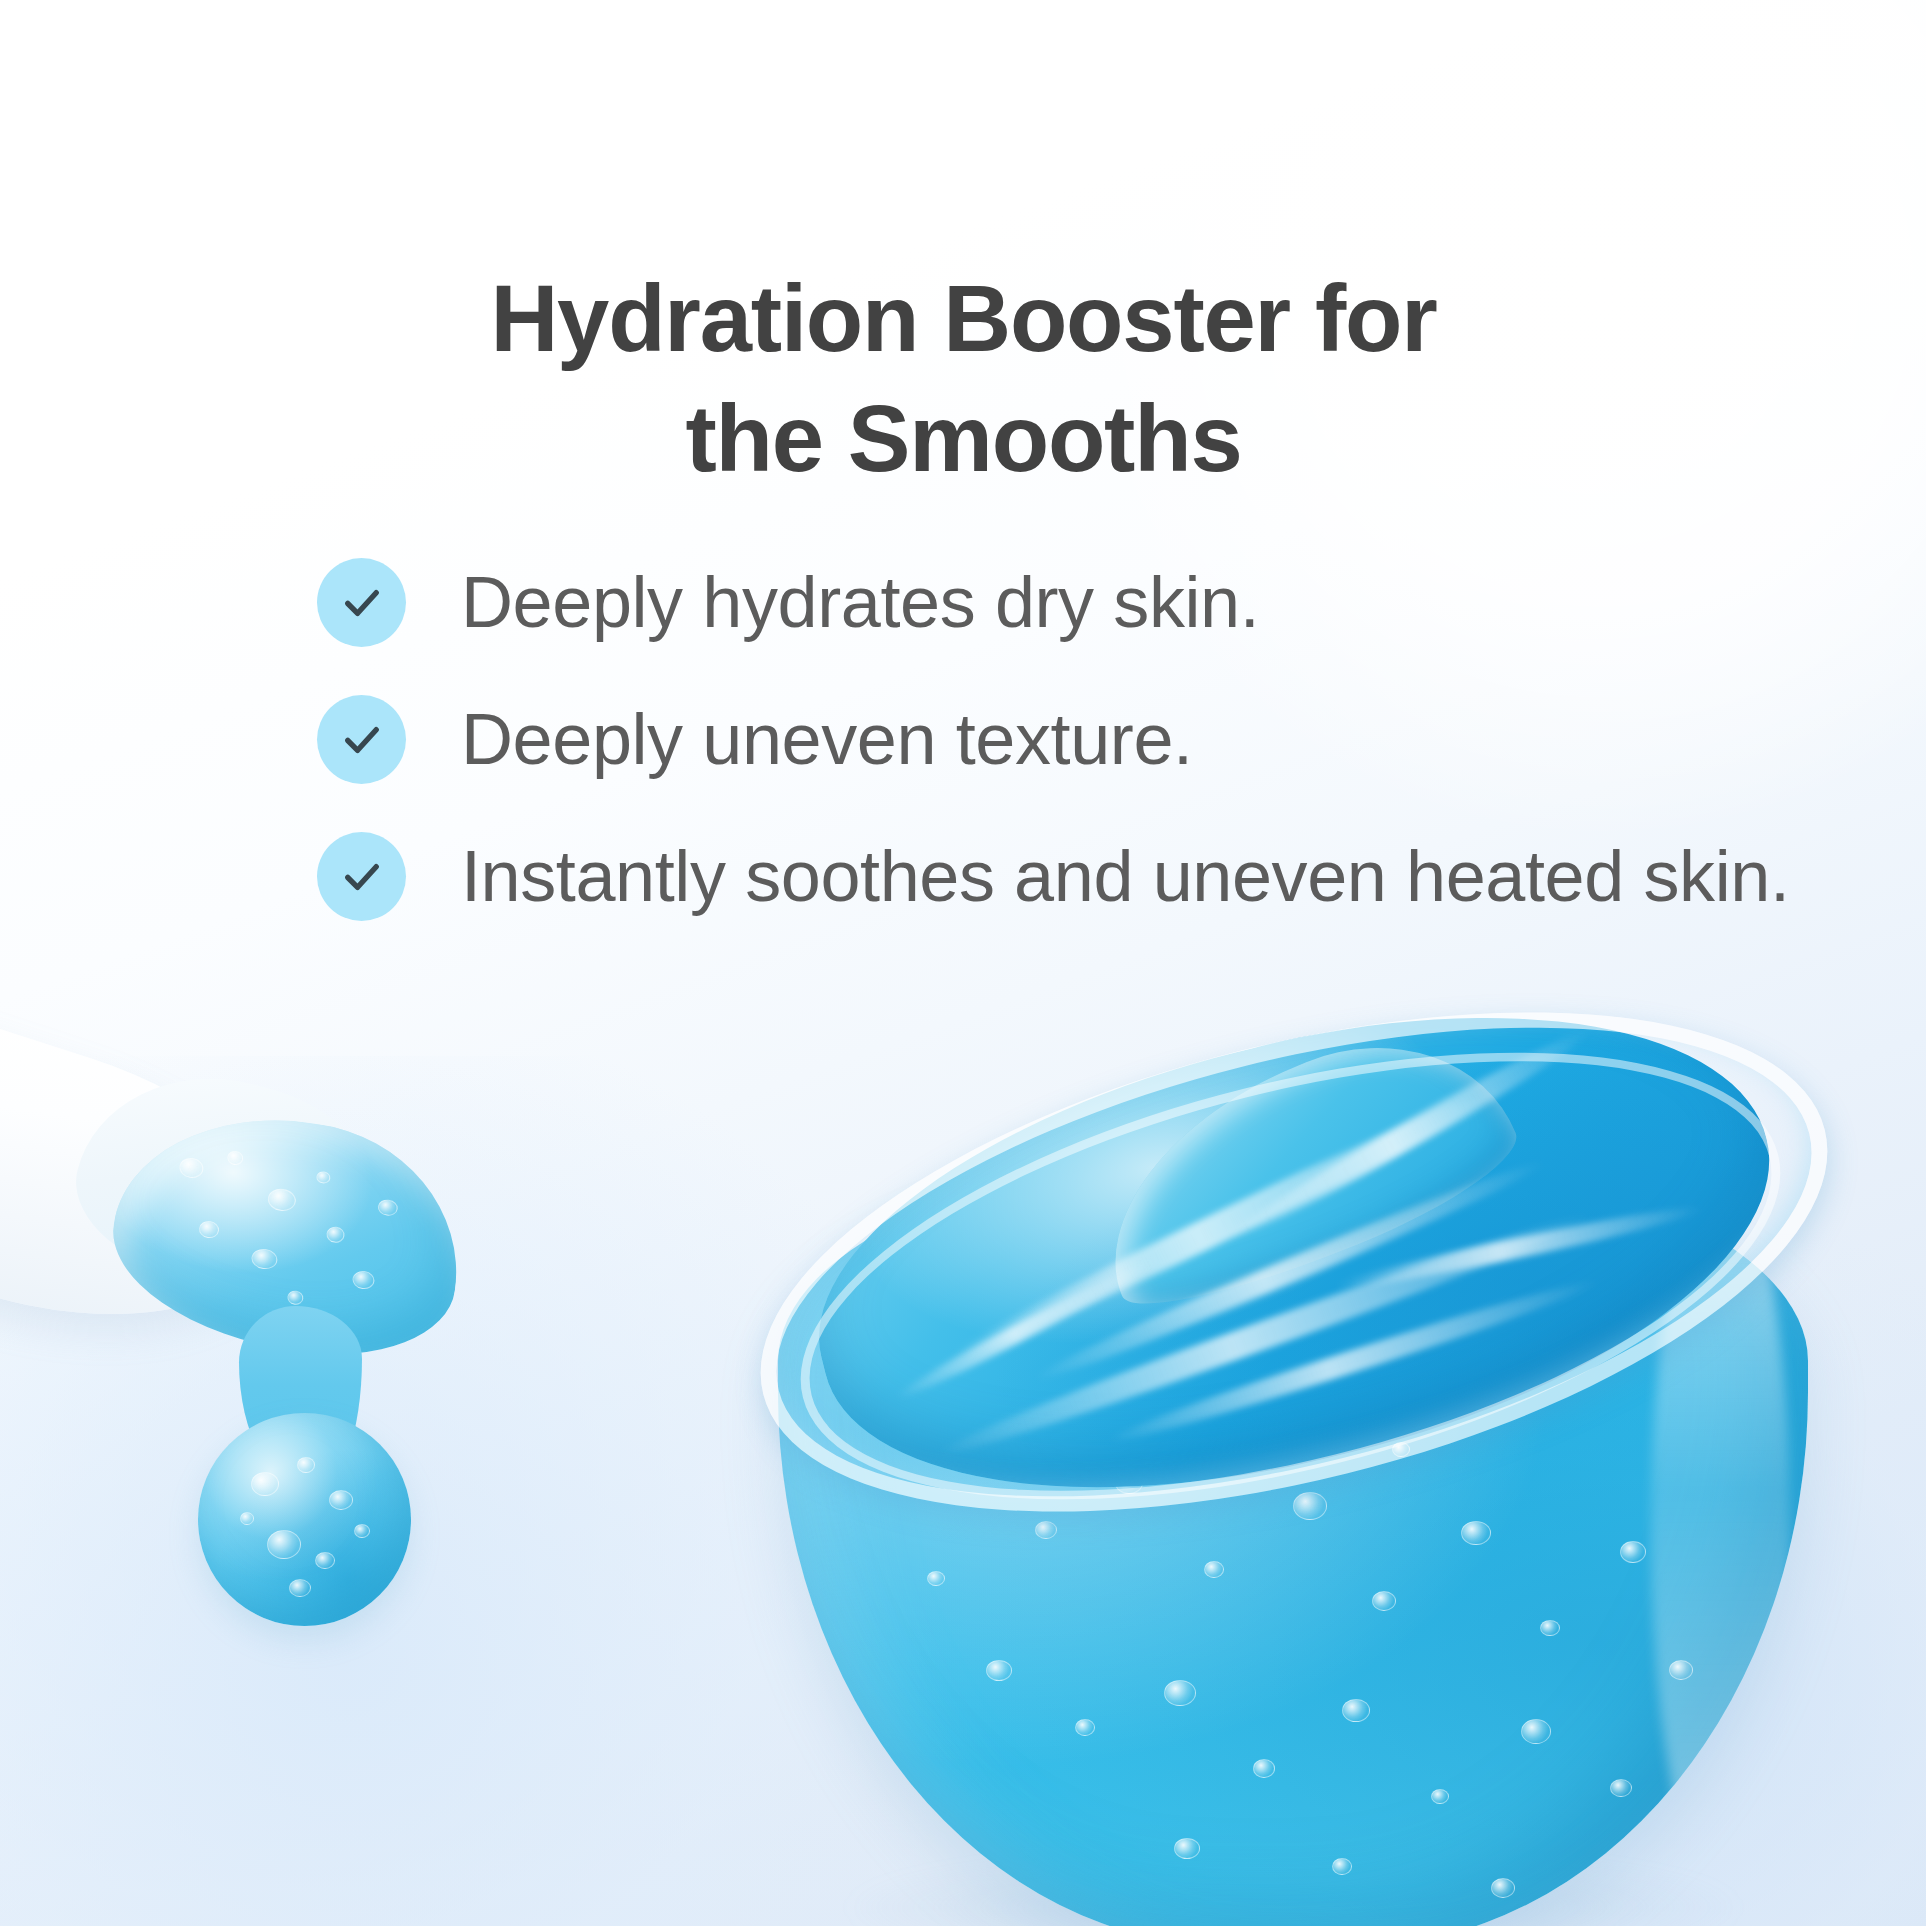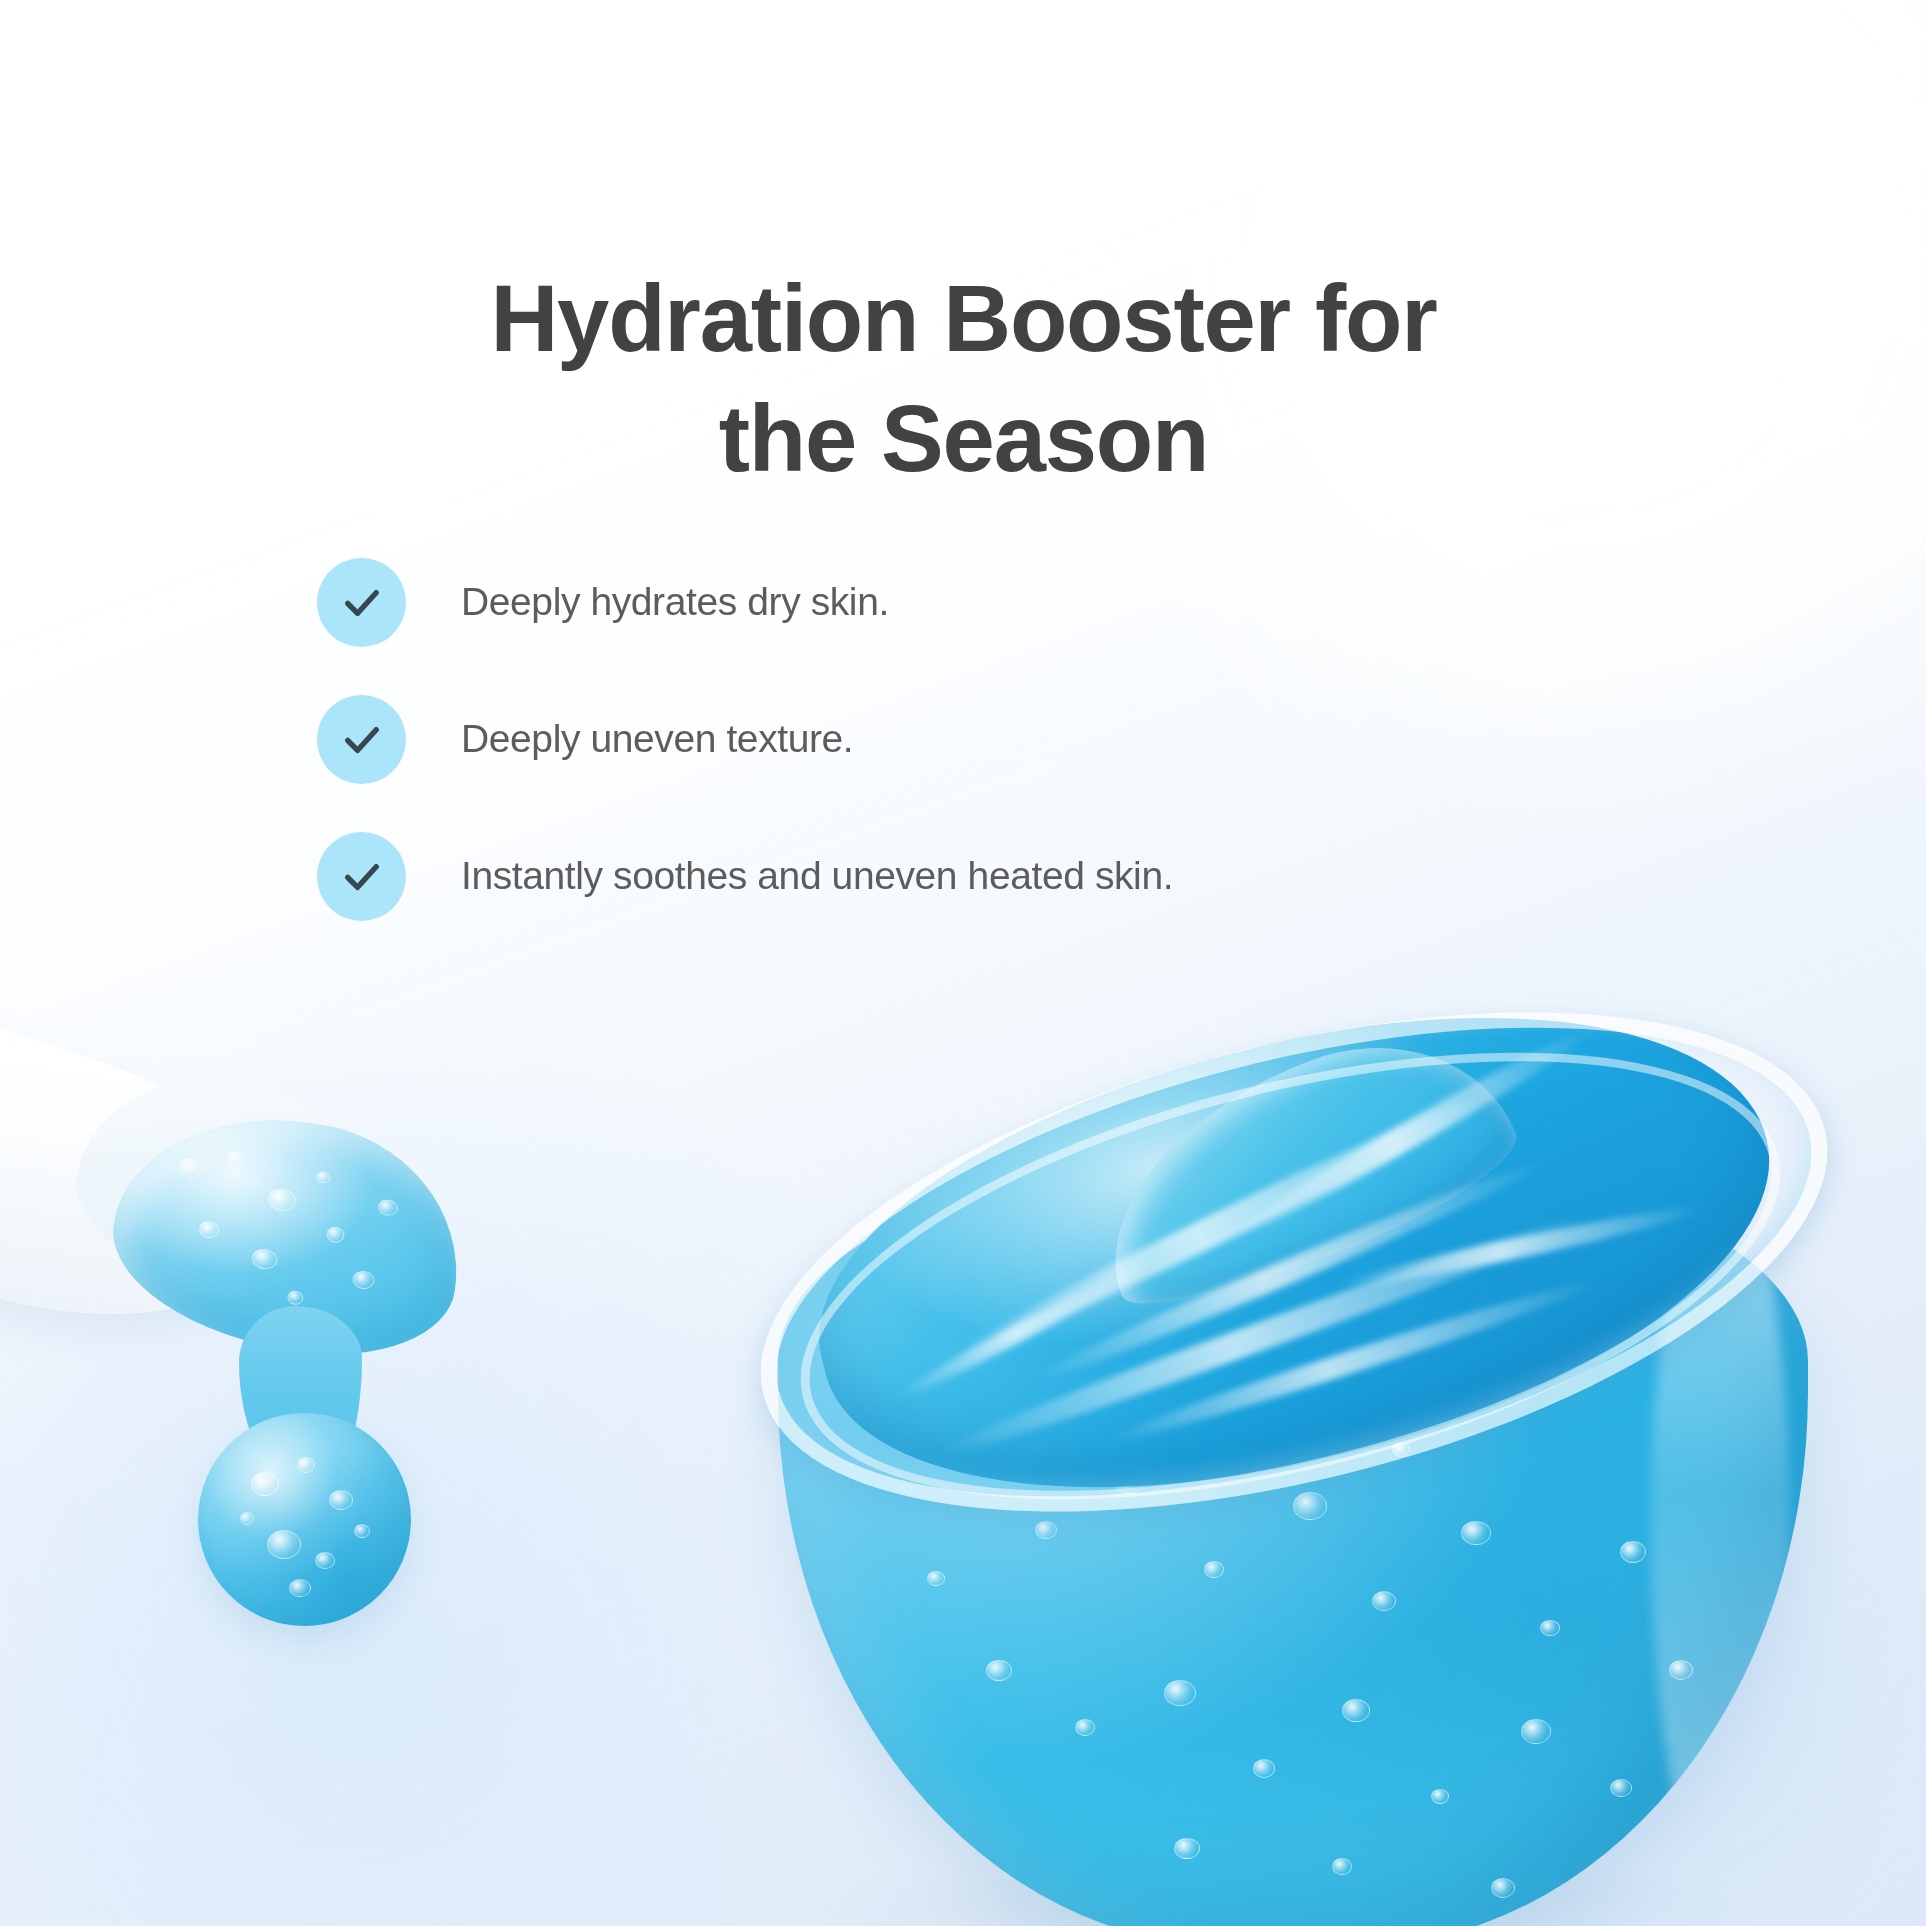--- a/index.html
+++ b/index.html
@@ -85,21 +85,21 @@
     width: 89px; height: 89px;
     border-radius: 50%;
     background: #abe5fa;
     display: flex;
     align-items: center;
     justify-content: center;
   }
   .check-circle svg { display:block; }
   .benefit-text {
     margin-left: 55px;
-    font-size: 39px;
+    font-size: 72px;
     line-height: 1.1;
     color: #5c5c5c;
     font-weight: normal;
     letter-spacing: -0.4px;
     white-space: nowrap;
   }
 
   
   .scene {
     position: absolute;
@@ -267,21 +267,21 @@
 
 <div id="poster">
 
   <div class="bg-base"></div>
   <div class="bg-glow-tr"></div>
   <div class="bg-glow-bl"></div>
   <div class="bg-glow-br"></div>
 
   <h1 class="headline">
     <span>Hydration Booster for</span><br>
-    <span>the Season</span>
+    <span>the Smooths</span>
   </h1>
 
   <ul class="benefits" style="list-style:none;margin:0;padding:0;">
 
     <li class="benefit-row">
       <span class="check-circle">
         <svg width="51" height="51" viewBox="0 0 52 52" aria-hidden="true">
           <path d="M12 27 L22 37 L41 16" fill="none" stroke="#37474f" stroke-width="5.5" stroke-linecap="round" stroke-linejoin="round"></path>
         </svg>
       </span>

